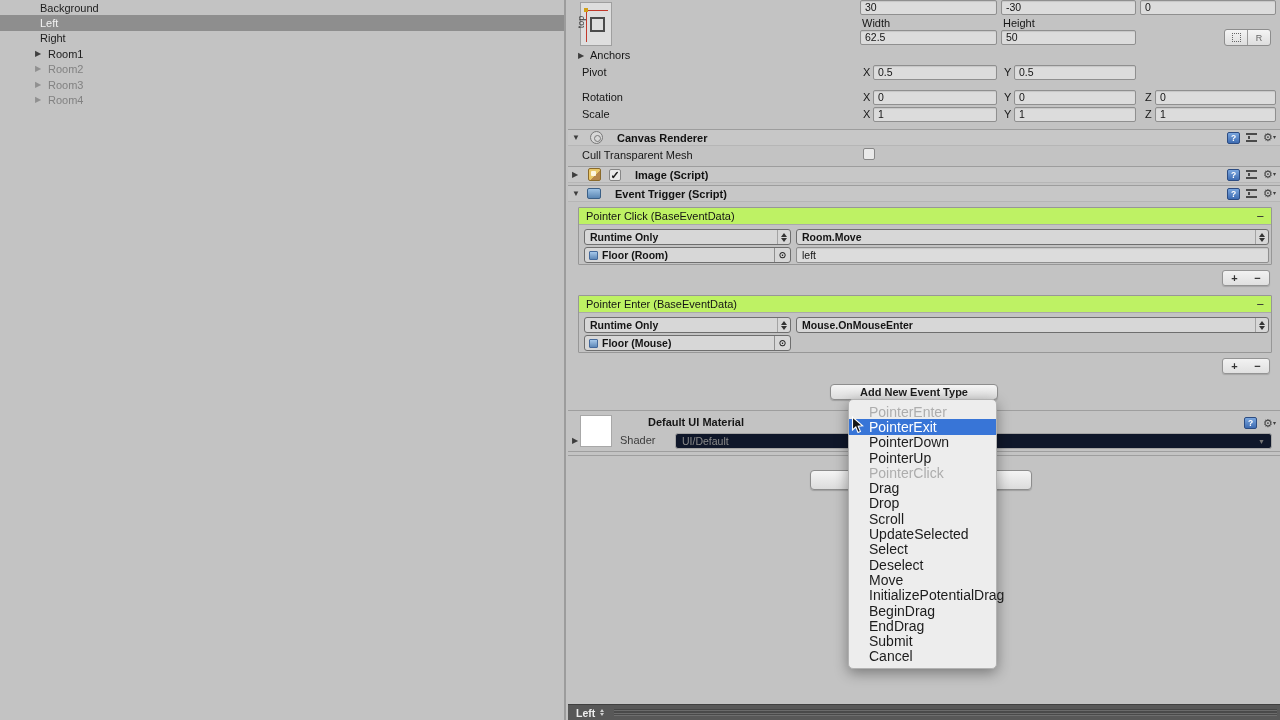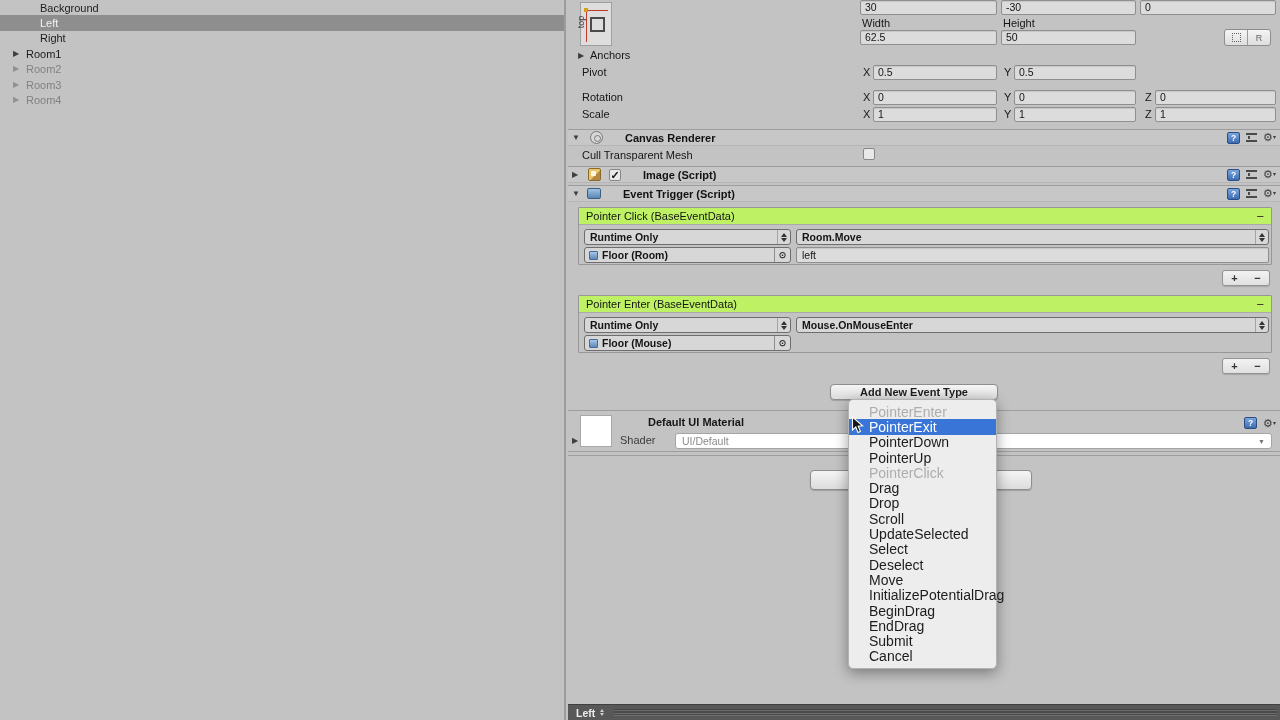--- a/index.html
+++ b/index.html
@@ -3,21 +3,21 @@
 <meta charset="utf-8">
 <style>
   *{margin:0;padding:0;box-sizing:border-box}
   html,body{width:1280px;height:720px;overflow:hidden}
   body{font-family:"Liberation Sans",sans-serif;background:#c3c3c3;position:relative;-webkit-font-smoothing:antialiased}
 
   
   .hierarchy{position:absolute;left:0;top:0;width:566px;height:720px;background:#c3c3c3;border-right:2px solid #9c9c9c}
   .hrow{height:15.4px;display:flex;align-items:center;font-size:11px;font-weight:normal;color:#1d1d1d;white-space:nowrap}
   .hrow.child{padding-left:40px}
-  .hrow.parent{padding-left:13px}
+  .hrow.parent{padding-left:35px}
   .hrow .arrow{width:13px;font-size:8px;color:#3f3f3f;line-height:1}
   .hrow .arrow::before{content:"▶"}
   .hrow.selected{background:#8e8e8e;color:#f3f3f3}
   .hrow.disabled{color:#828282}
   .hrow.disabled .arrow{color:#909090}
 
   
   .inspector{position:absolute;left:568px;top:0;width:712px;height:720px;background:#c3c3c3}
   .lbl{position:absolute;font-size:11px;color:#161616;white-space:nowrap}
   .blbl{font-weight:bold}
@@ -33,21 +33,21 @@
   
   .seg{position:absolute;left:656px;top:29px;width:47px;height:17px;display:flex;background:linear-gradient(#f4f4f4,#dedede);border:1px solid #8d8d8d;border-radius:3px}
   .seg .cell{flex:1;display:flex;align-items:center;justify-content:center;font-size:9px;color:#666}
   .seg .cell + .cell{border-left:1px solid #9a9a9a}
   .dotted-sq{width:9px;height:9px;border:1px dotted #666}
 
   
   .fold{position:absolute;font-size:8px;color:#3d3d3d;line-height:1}
   .chdr{position:absolute;left:0;width:712px;height:17px;background:#c7c7c7;border-top:1px solid #9d9d9d;border-bottom:1px solid #b6b6b6;display:flex;align-items:center}
   .chdr .fold2{width:12px;margin-left:4px;font-size:8px;color:#3d3d3d}
-  .chdr .title{font-size:11px;font-weight:bold;color:#121212;margin-left:22px}
+  .chdr .title{font-size:11px;font-weight:bold;color:#121212;margin-left:14px}
   .hdr-icons{position:absolute;right:4px;display:flex;align-items:center;gap:6px}
   .help-icon{width:13px;height:12px;background:linear-gradient(#7aa6de,#3e6cb2);border:1px solid #2c4c82;border-radius:2px;color:#fff;font-size:8.5px;font-weight:bold;text-align:center;line-height:11px}
   .preset-icon{width:11px;height:9px;border-top:2px solid #4a4a4a;border-bottom:2px solid #4a4a4a;position:relative}
   .preset-icon::after{content:"";position:absolute;left:2px;top:1px;width:2px;height:3px;background:#4a4a4a}
   .gear-icon{font-size:11px;color:#3e3e3e;line-height:1}
   .gear-icon::after{content:"▾";font-size:6px;color:#3e3e3e;vertical-align:2px}
 
   .canvasr-icon{width:13px;height:13px;margin-left:6px;border:1px solid #777;border-radius:50%;position:relative;background:#d8d8d8}
   .canvasr-icon::after{content:"";position:absolute;left:3px;top:3px;width:5px;height:5px;border:1px solid #777;border-radius:50%}
   .image-icon{width:13px;height:13px;margin-left:4px;border:1px solid #8a6a2a;border-radius:2px;background:linear-gradient(135deg,#e9c76a 55%,#b7874a 55%);position:relative}
@@ -72,21 +72,21 @@
   .pmbox{position:absolute;width:48px;height:16px;background:linear-gradient(#f2f2f2,#e0e0e0);border:1px solid #949494;border-radius:3px;display:flex;box-shadow:0 1px 1px rgba(0,0,0,.15)}
   .pmbox span{flex:1;text-align:center;font-size:11px;font-weight:bold;color:#333;line-height:14px}
 
   .btn{position:absolute;background:linear-gradient(#f5f5f5,#dcdcdc);border:1px solid #8d8d8d;border-radius:4px;display:flex;align-items:center;justify-content:center;font-size:11px;font-weight:600;color:#1d1d1d;box-shadow:0 1px 1px rgba(0,0,0,.18)}
 
   .sep{position:absolute;left:0;width:712px;border-top:1px solid #9e9e9e}
   .dline{position:absolute;left:0;top:451px;width:712px;height:5px;border-top:1px solid #9e9e9e;border-bottom:1px solid #9e9e9e}
 
   
   .mat-preview{position:absolute;left:12px;top:415px;width:32px;height:32px;background:#fff;border:1px solid #a8a8a8}
-  .shaderpopup{position:absolute;left:107px;top:433px;width:597px;height:16px;background:#ffffff;border:1px solid #a5a5a5;border-radius:3px;display:flex;align-items:center;padding:0 6px;font-size:10.5px;color:#8b8b8b}
+  .shaderpopup{position:absolute;left:107px;top:433px;width:597px;height:16px;background:#0f172a;border:1px solid #a5a5a5;border-radius:3px;display:flex;align-items:center;padding:0 6px;font-size:10.5px;color:#8b8b8b}
   .shaderpopup .dd{margin-left:auto;font-size:7px;color:#777}
 
   
   .menu{position:absolute;left:280px;top:399px;width:149px;background:#ededed;border:1px solid #b2b2b2;border-radius:5px;box-shadow:0 4px 14px rgba(0,0,0,.38);padding:4px 0;z-index:50}
   .mitem{height:15.3px;display:flex;align-items:center;padding-left:20px;font-size:14px;color:#1c1c1c;white-space:nowrap}
   .mitem.disabled{color:#adadad}
   .mitem.selected{background:#3875d7;color:#fff}
 
   .cursor{position:absolute;left:283px;top:416px;z-index:100}
 

